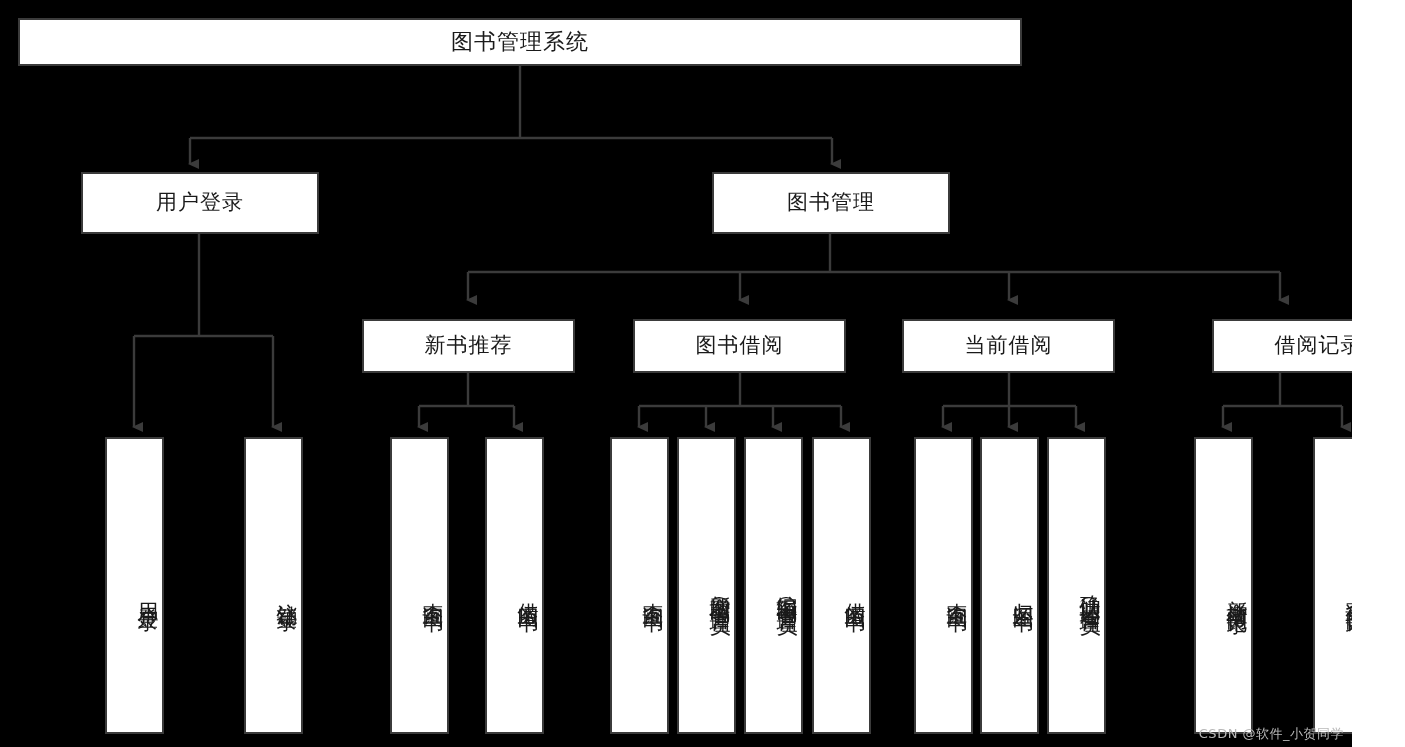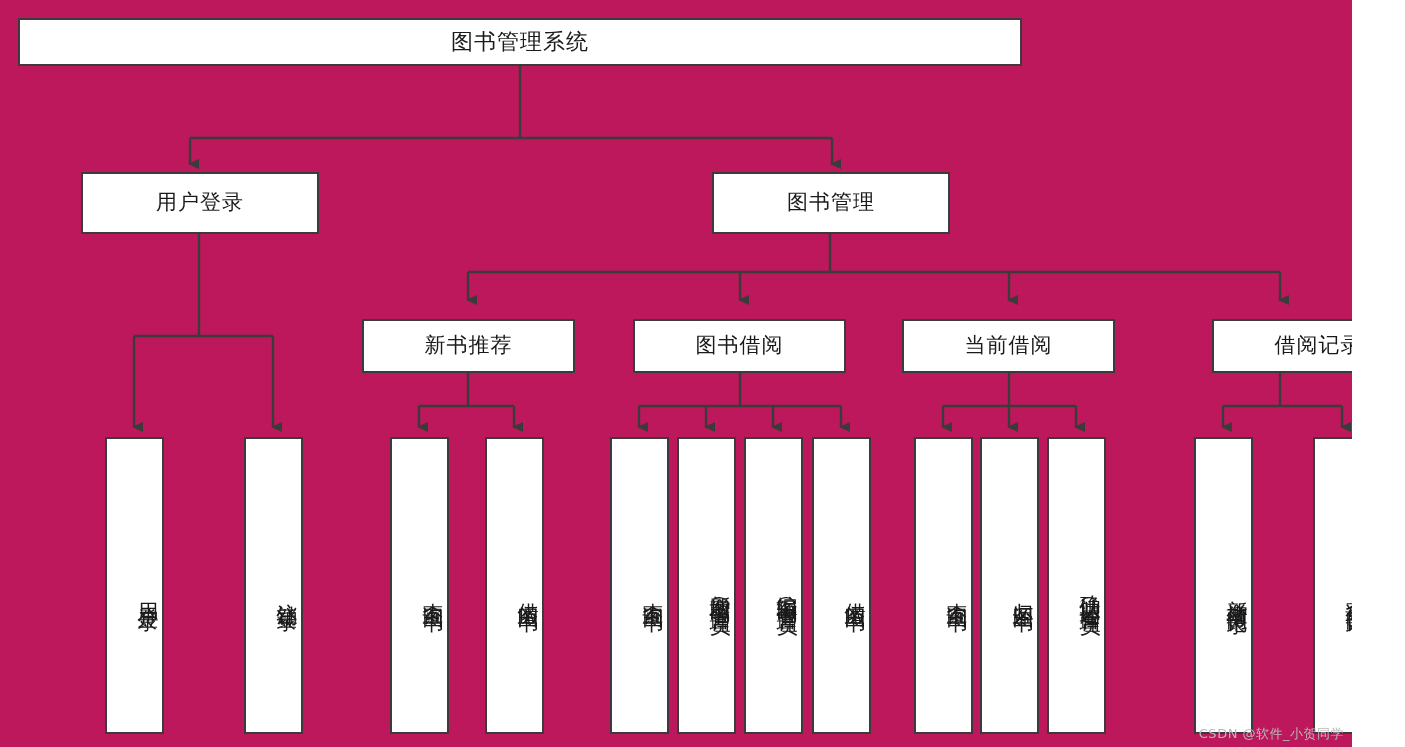--- a/index.html
+++ b/index.html
@@ -7,21 +7,21 @@
     padding: 0;
     background: #ffffff;
   }
   body {
     font-family: "DejaVu Sans", "Liberation Sans", sans-serif;
   }
   #canvas {
     position: relative;
     width: 1352px;
     height: 747px;
-    background: #be185d;
+    background: #000000;
     overflow: hidden;
   }
   .node {
     position: absolute;
     box-sizing: border-box;
     border: 2px solid #3b3b3b;
     background: #ffffff;
     display: flex;
     align-items: center;
     justify-content: center;

